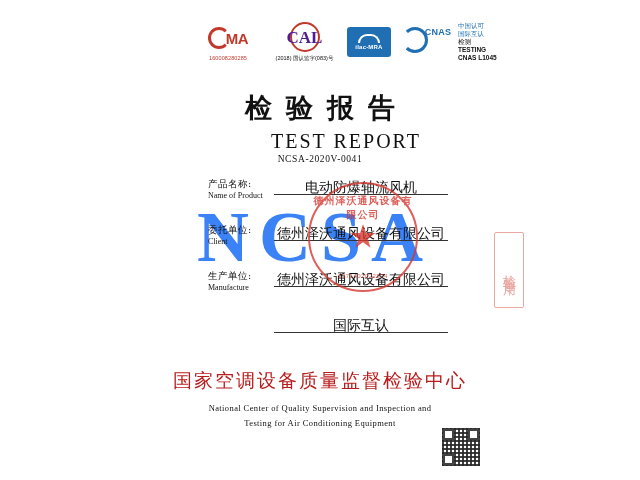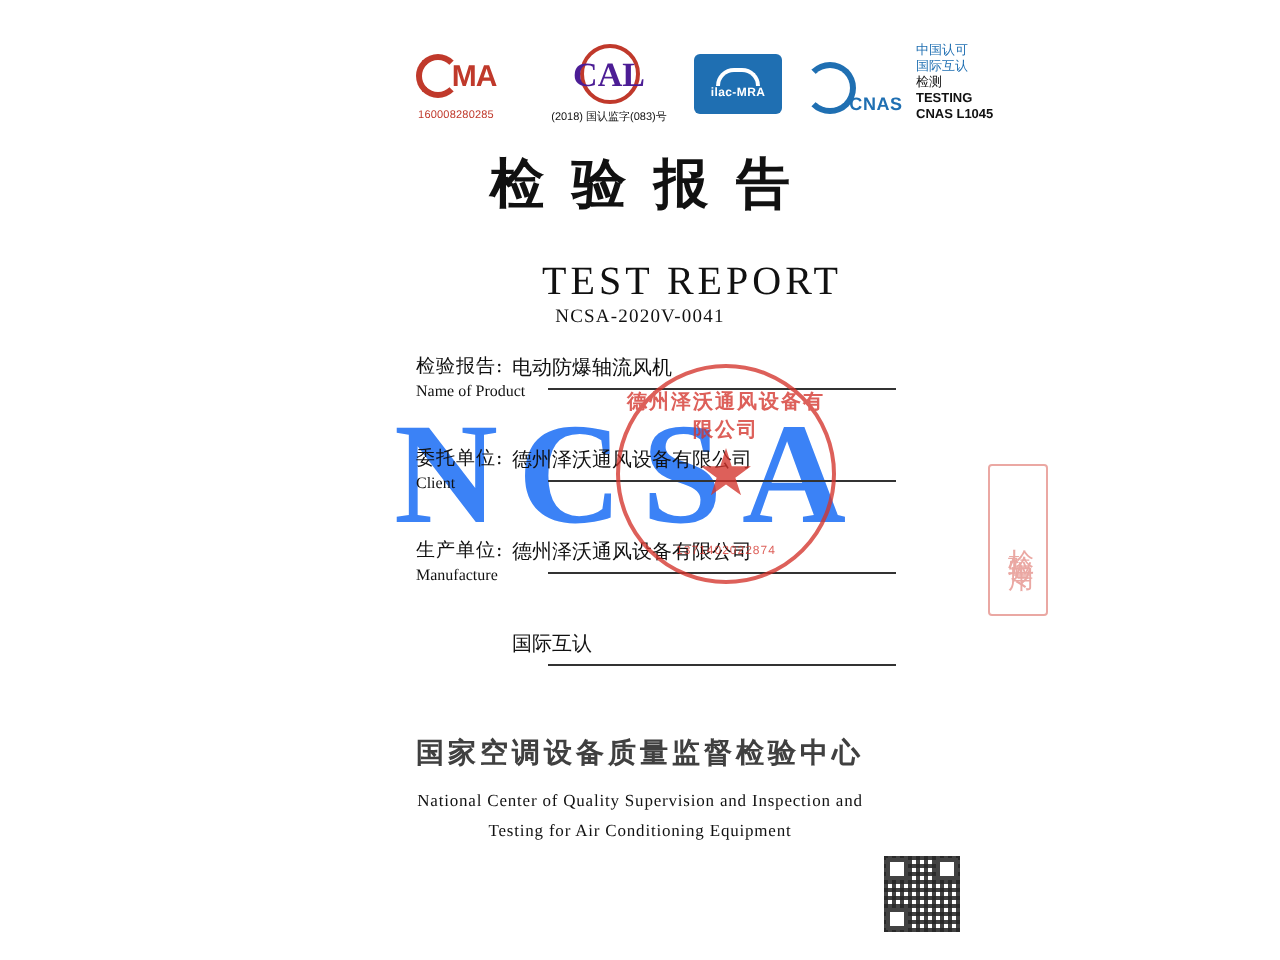--- a/index.html
+++ b/index.html
@@ -124,21 +124,21 @@
     color: #ffffff;
     margin-top: 1px;
     letter-spacing: 0.2px;
   }
 
   
   .cnas-wrap { width: 58px; }
   .cnas-mark {
     width: 50px; height: 30px;
     display: flex;
-    align-items: flex-end;
+    align-items: flex-start;
     justify-content: center;
   }
   .cnas-ring {
     width: 26px; height: 26px;
     border-radius: 50%;
     border: 3px solid #1f6fb2;
     border-left-color: transparent;
     box-sizing: border-box;
   }
   .cnas-text {
@@ -158,21 +158,21 @@
     color: #111;
     text-align: left;
     width: 62px;
   }
   .cnas-info .blue { color: #1f6fb2; }
   .cnas-info .bold { font-weight: bold; }
 
   
   .title-cn {
     position: absolute;
-    top: 74px;
+    top: 90px;
     left: 0;
     width: 640px;
     text-align: center;
     font-family: "DejaVu Serif", serif;
     font-size: 27px;
     font-weight: bold;
     letter-spacing: 14px;
     text-indent: 14px;
     color: #111;
   }
@@ -227,26 +227,26 @@
   }
   .field-label .en {
     display: block;
     font-family: "Liberation Serif", serif;
     font-size: 8px;
     color: #111;
     line-height: 1.35;
   }
   .field-value {
     position: absolute;
-    left: 48px;
+    left: 66px;
     top: 0;
     width: 174px;
-    text-align: left;
+    text-align: center;
     font-family: "DejaVu Serif", serif;
-    font-size: 10px;
+    font-size: 14px;
     color: #111;
     line-height: 1.4;
     white-space: nowrap;
   }
   .field-line {
     position: absolute;
     left: 66px;
     top: 16px;
     width: 174px;
     border-bottom: 1px solid #333;
@@ -255,24 +255,24 @@
   
   .footer {
     position: absolute;
     top: 368px;
     left: 0;
     width: 640px;
     text-align: center;
   }
   .footer-cn {
     font-family: "DejaVu Serif", serif;
-    font-size: 14px;
-    font-weight: bold;
+    font-size: 19px;
+    font-weight: normal;
     letter-spacing: 2px;
-    color: #404040;
+    color: #b91c1c;
   }
   .footer-en1 {
     margin-top: 9px;
     font-family: "Liberation Serif", serif;
     font-size: 8.5px;
     letter-spacing: 0.4px;
     color: #111;
   }
   .footer-en2 {
     margin-top: 5px;
@@ -439,21 +439,21 @@
   <div class="watermark">NCSA</div>
 
   <div class="title-cn">检验报告</div>
   <div class="title-en">TEST REPORT</div>
   <div class="report-no">NCSA-2020V-0041</div>
 
   <div class="fields">
 
     <div class="field-row">
       <div class="field-label">
-        <span class="cn">检验报告:</span>
+        <span class="cn">产品名称:</span>
         <span class="en">Name of Product</span>
       </div>
       <div class="field-value">电动防爆轴流风机</div>
       <div class="field-line"></div>
     </div>
 
     <div class="field-row">
       <div class="field-label">
         <span class="cn">委托单位:</span>
         <span class="en">Client</span>

